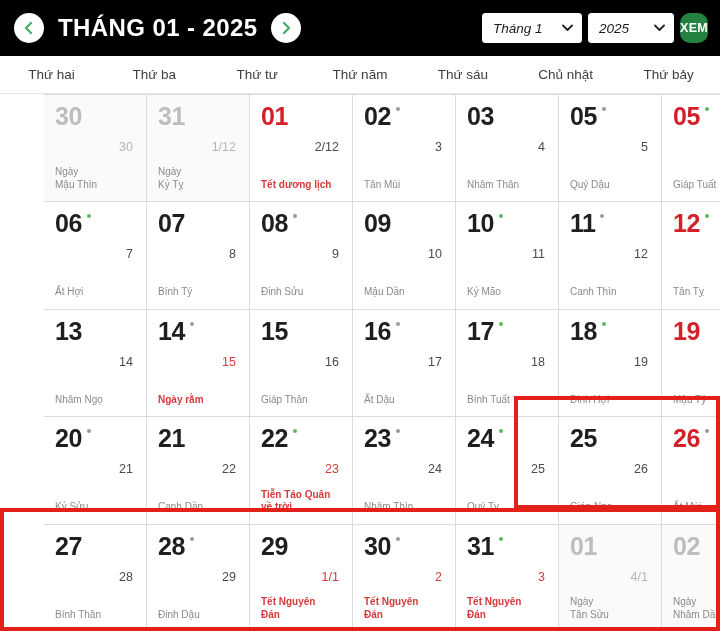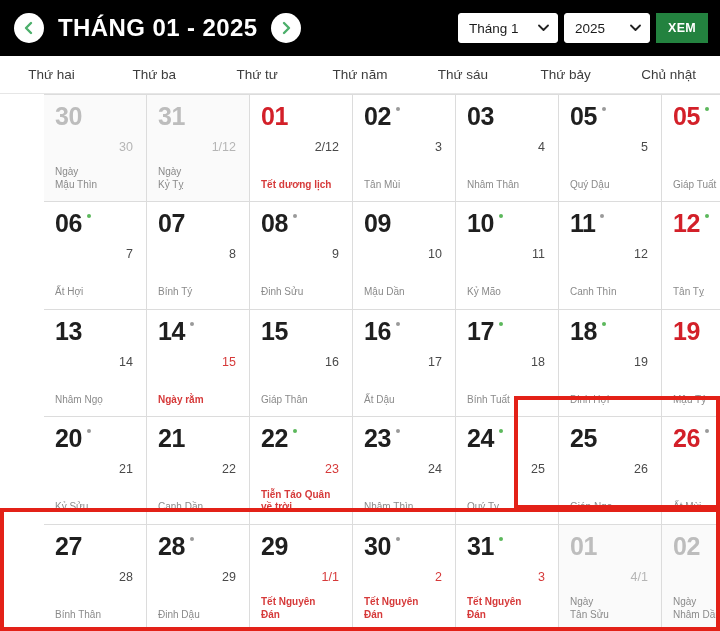--- a/index.html
+++ b/index.html
@@ -51,38 +51,39 @@
     border: 1px solid #ffffff;
     border-radius: 3px;
     height: 30px;
     display: flex;
     align-items: center;
     padding: 0 24px 0 10px;
     font-size: 13.5px;
     color: #1b1b1b;
     cursor: pointer;
     white-space: nowrap;
+    font-style: italic;
   }
   .sel-month { width: 100px; }
   .sel-year  { width: 86px; }
   .sel .caret {
     position: absolute;
     right: 8px; top: 50%;
     transform: translateY(-50%);
     pointer-events: none;
   }
   .btn-xem {
     background: #23823f;
     color: #ffffff;
     font-size: 12.5px;
     font-weight: bold;
     height: 30px;
     border: none;
-    border-radius: 0;
-    padding: 0 12px;
+    border-radius: 10px;
+    padding: 0 0;
     cursor: pointer;
     letter-spacing: .3px;
     font-family: inherit;
   }
 
   
   .weekbar {
     display: grid;
     grid-template-columns: repeat(7, 1fr);
     height: 38px;
@@ -201,22 +202,22 @@
       <button class="btn-xem">XEM</button>
     </div>
   </div>
 
   <div class="weekbar" id="weekbar">
       <div class="wd">Thứ hai</div>
       <div class="wd">Thứ ba</div>
       <div class="wd">Thứ tư</div>
       <div class="wd">Thứ năm</div>
       <div class="wd">Thứ sáu</div>
+      <div class="wd">Chủ nhật</div>
       <div class="wd">Thứ bảy</div>
-      <div class="wd">Chủ nhật</div>
     </div>
 
   <div class="grid" id="grid">
       <div class="cell other">
         <div class="solar-row">
           <div class="solar">30</div>
         </div>
         <div class="lunar">30</div>
         <div class="note">Ngày
 Mậu Thìn</div>

